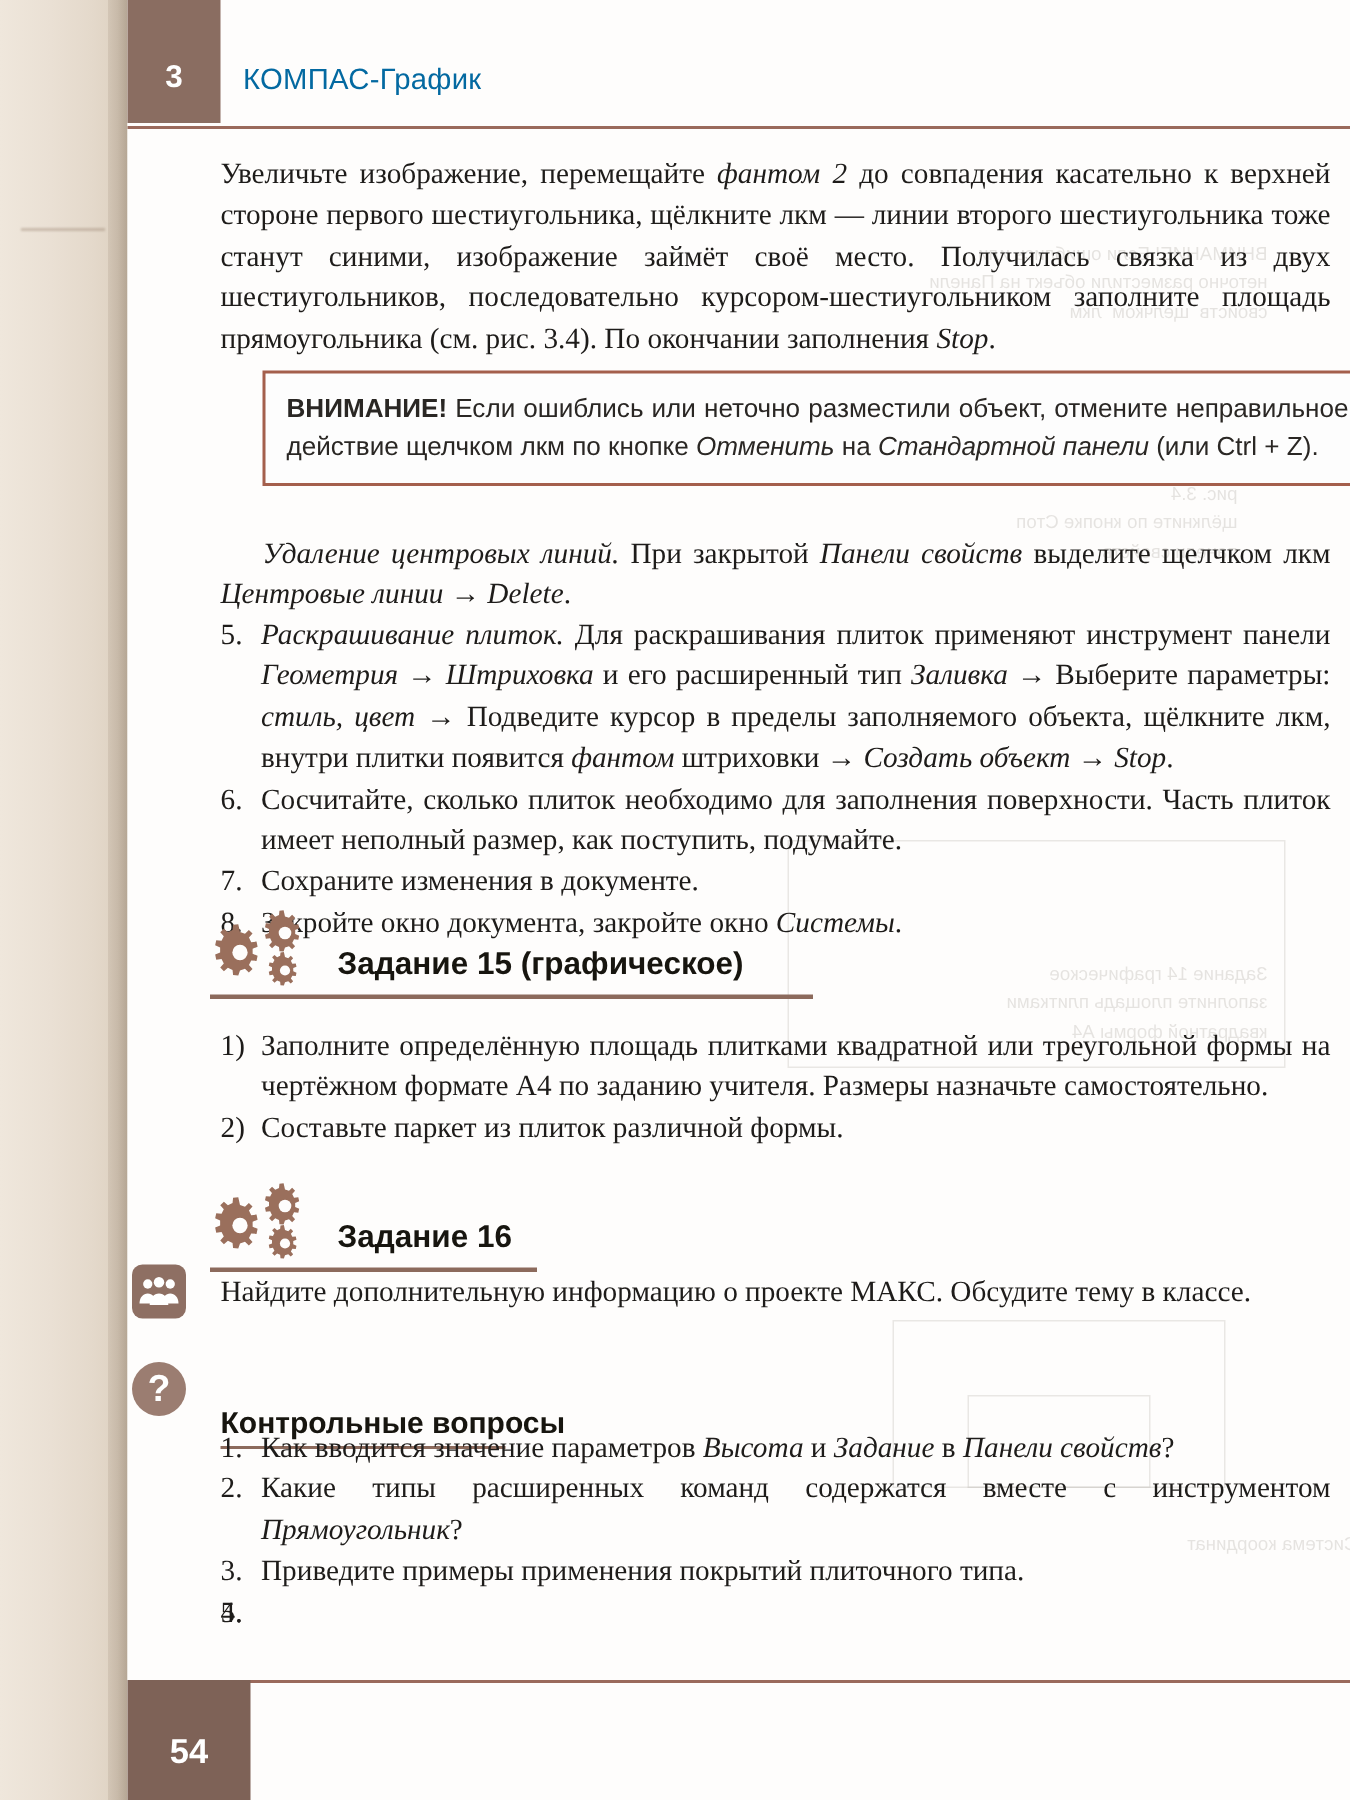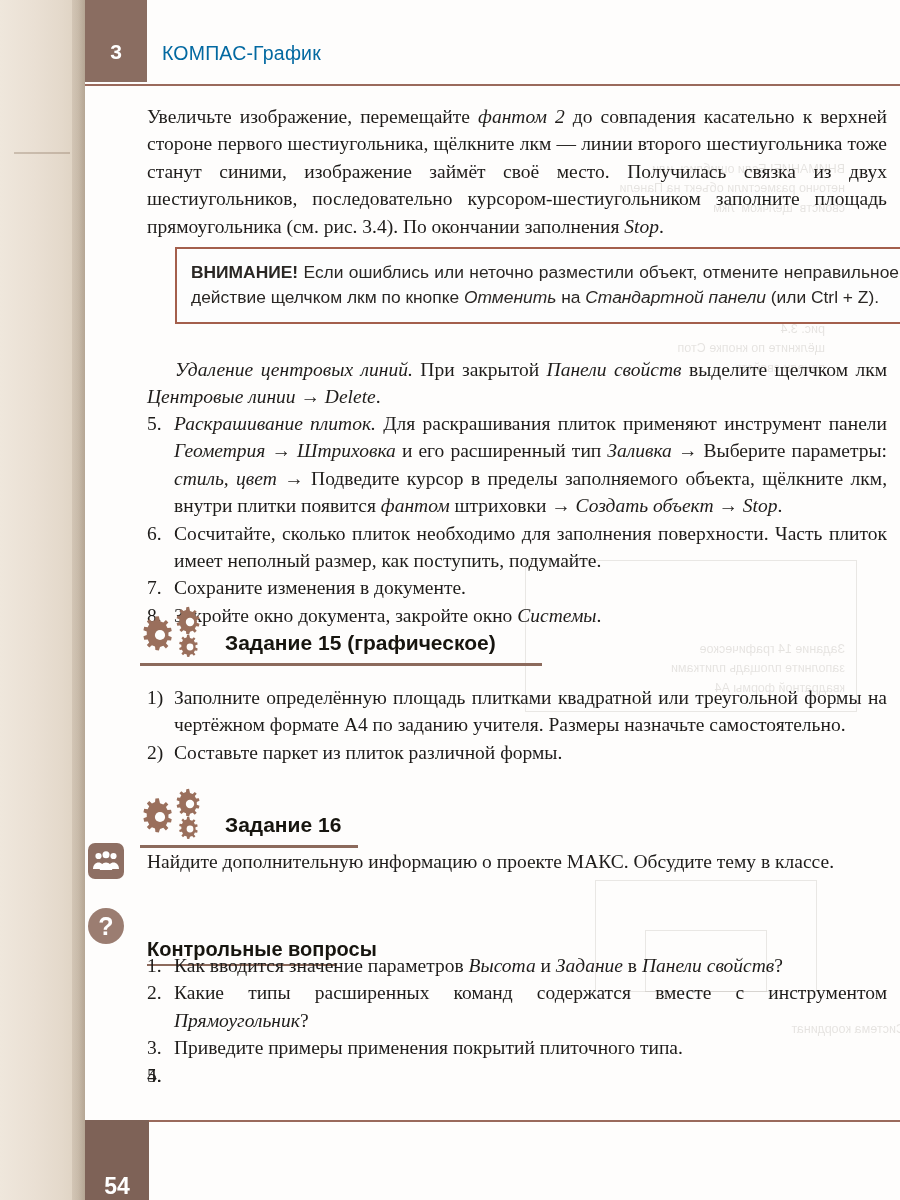--- a/index.html
+++ b/index.html
@@ -255,29 +255,29 @@
     height: 2px;
     background: #8c6a5c;
     margin-top: 3px;
   }
 
   
   .folio-tab {
     position: absolute;
     left: 0px;
     top: 1120px;
-    width: 64px;
+    width: 82px;
     height: 80px;
     background: #7e6257;
     color: #ffffff;
     font-family: "Liberation Sans", sans-serif;
     font-weight: bold;
     font-size: 23px;
     display: flex;
-    align-items: flex-end;
+    align-items: center;
     justify-content: center;
     padding-top: 14px;
     box-sizing: border-box;
   }
   .foot-rule {
     position: absolute;
     left: 62px;
     top: 1120px;
     width: 753px;
     height: 2px;

